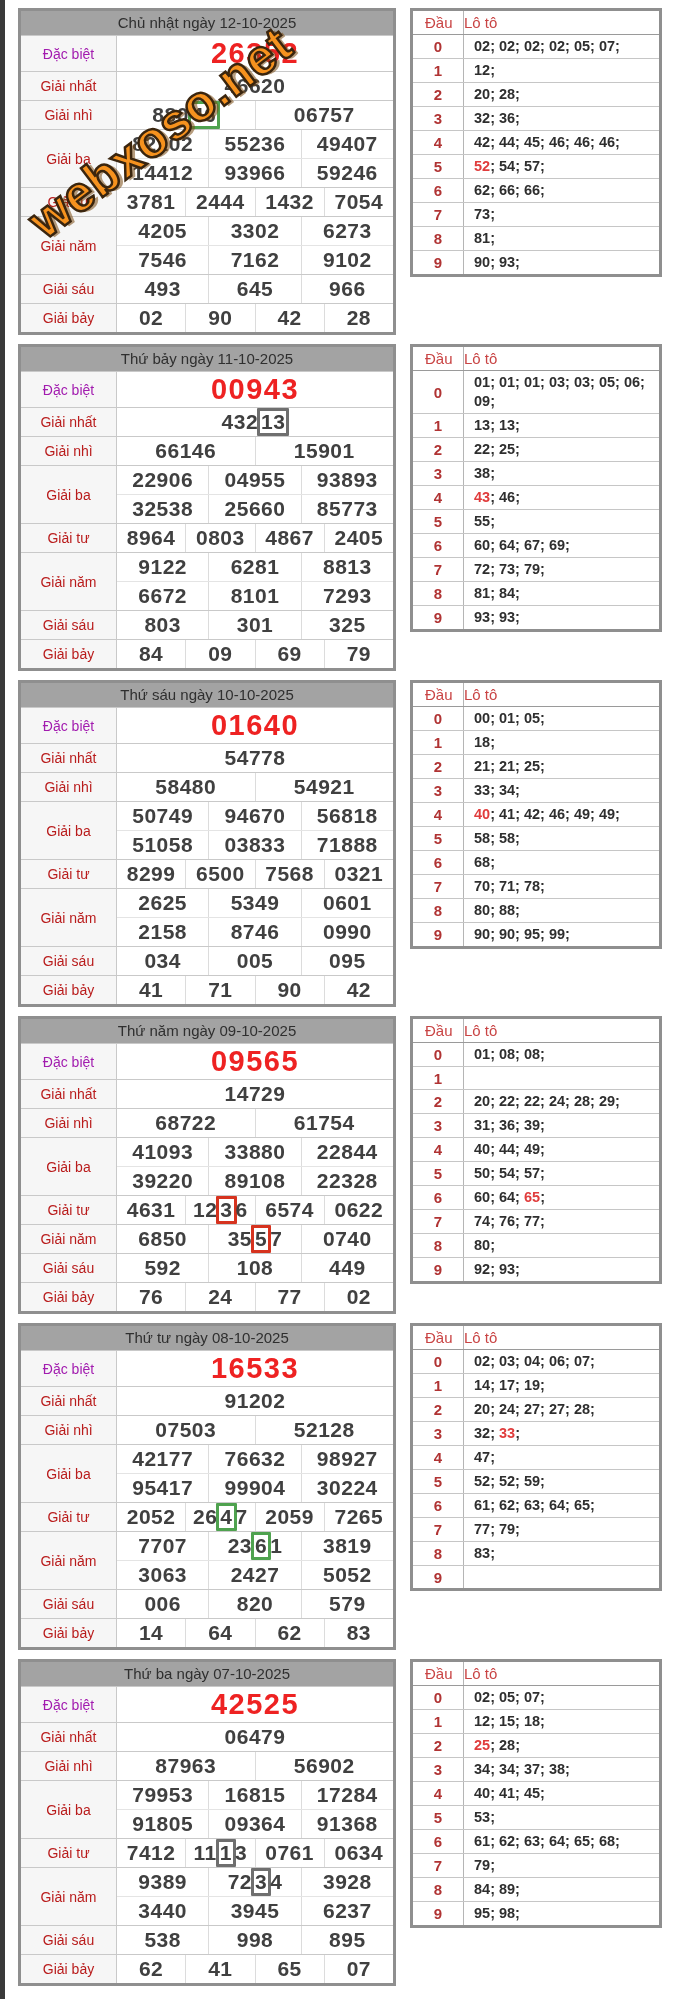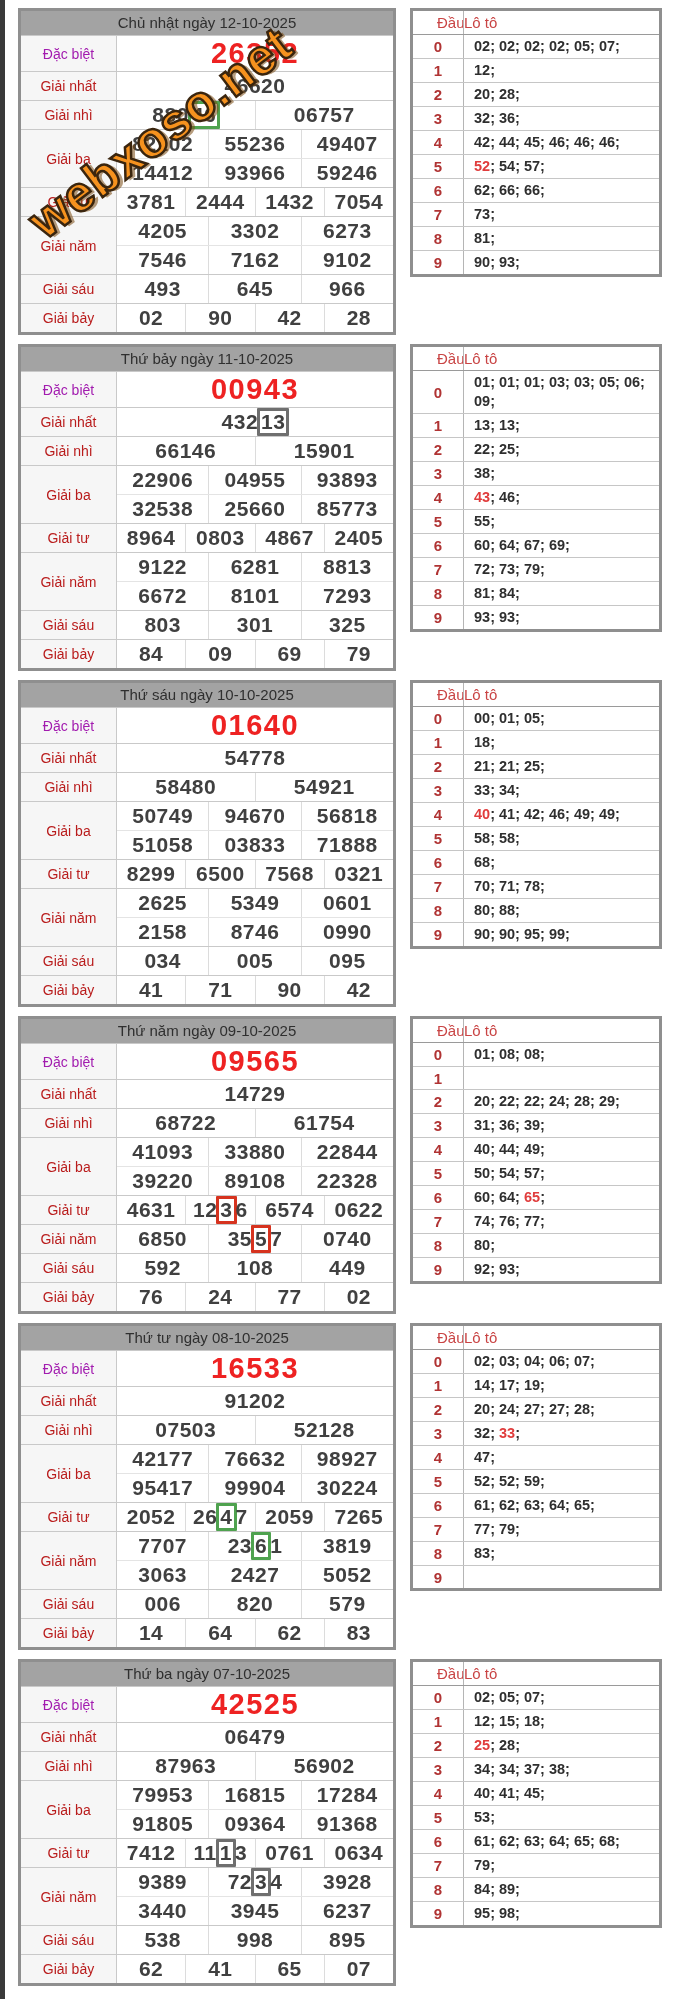--- a/index.html
+++ b/index.html
@@ -42,21 +42,21 @@
     padding:2px 1px;margin:0 -1px;line-height:0.85;
   }
   .box-green{border-color:#4fa24f;}
   .box-red{border-color:#d6331f;}
   .box-gray{border-color:#6f6f6f;}
   
   .loto-table{
     width:252px;margin-left:14px;border:3px solid #8f8f8f;background:#fff;box-sizing:border-box;
   }
   .loto-header{display:flex;height:23px;align-items:center;border-bottom:1px solid #9a9a9a;}
-  .loto-header .h-dau{width:50px;flex:0 0 50px;padding-left:24px;box-sizing:border-box;
+  .loto-header .h-dau{width:50px;flex:0 0 50px;padding-left:12px;box-sizing:border-box;
     font-size:15px;color:#c94444;}
   .loto-header .h-loto{flex:1;font-size:15px;color:#c94444;
     border-left:1px solid #b5b5b5;align-self:stretch;display:flex;align-items:center;}
   .loto-row{display:flex;min-height:22px;border-top:1px solid #c6c6c6;}
   .loto-row:first-of-type{border-top:none;}
   .loto-dau{
     width:50px;flex:0 0 50px;display:flex;align-items:center;justify-content:center;
     font-size:15px;font-weight:700;color:#b03333;
   }
   .loto-values{

